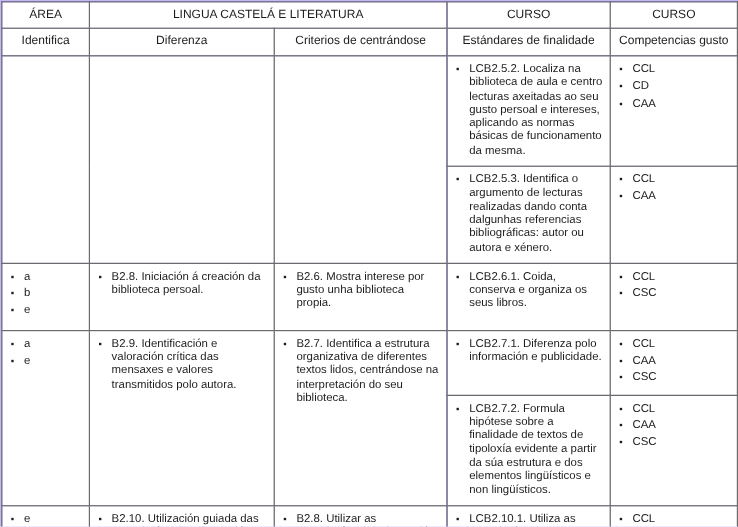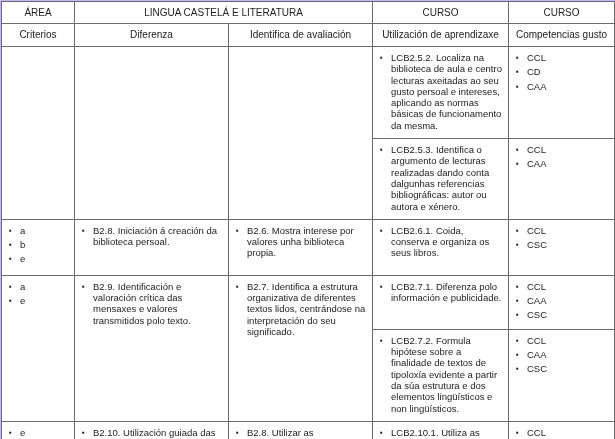--- a/index.html
+++ b/index.html
@@ -49,24 +49,24 @@
 
     <tbody>
         <tr class="hrow h1">
       <td>ÁREA</td>
       <td colspan="2">LINGUA CASTELÁ E LITERATURA</td>
       <td>CURSO</td>
       <td>CURSO</td>
     </tr>
 
     <tr class="hrow h2">
-      <td>Criterios</td>
+      <td>Identifica</td>
       <td>Diferenza</td>
-      <td>Identifica de avaliación</td>
-      <td>Utilización de aprendizaxe</td>
+      <td>Criterios de centrándose</td>
+      <td>Estándares de finalidade</td>
       <td>Competencias gusto</td>
     </tr>
 
     <tr class="rA">
       <td rowspan="2"></td>
       <td rowspan="2"></td>
       <td rowspan="2"></td>
       <td>
         <div class="li">LCB2.5.2. Localiza na biblioteca de aula e centro lecturas axeitadas ao seu gusto persoal e intereses, aplicando as normas básicas de funcionamento da mesma.</div>
       </td>
@@ -89,41 +89,41 @@
     <tr class="rC">
       <td>
         <div class="li">a</div>
         <div class="li">b</div>
         <div class="li">e</div>
       </td>
       <td>
         <div class="li">B2.8. Iniciación á creación da biblioteca persoal.</div>
       </td>
       <td>
-        <div class="li">B2.6. Mostra interese por valores unha biblioteca propia.</div>
+        <div class="li">B2.6. Mostra interese por gusto unha biblioteca propia.</div>
       </td>
       <td>
         <div class="li">LCB2.6.1. Coida, conserva e organiza os seus libros.</div>
       </td>
       <td>
         <div class="li">CCL</div>
         <div class="li">CSC</div>
       </td>
     </tr>
 
     <tr class="rD">
       <td rowspan="2">
         <div class="li">a</div>
         <div class="li">e</div>
       </td>
       <td rowspan="2">
-        <div class="li">B2.9. Identificación e valoración crítica das mensaxes e valores transmitidos polo texto.</div>
+        <div class="li">B2.9. Identificación e valoración crítica das mensaxes e valores transmitidos polo autora.</div>
       </td>
       <td rowspan="2">
-        <div class="li">B2.7. Identifica a estrutura organizativa de diferentes textos lidos, centrándose na interpretación do seu significado.</div>
+        <div class="li">B2.7. Identifica a estrutura organizativa de diferentes textos lidos, centrándose na interpretación do seu biblioteca.</div>
       </td>
       <td>
         <div class="li">LCB2.7.1. Diferenza polo información e publicidade.</div>
       </td>
       <td>
         <div class="li">CCL</div>
         <div class="li">CAA</div>
         <div class="li">CSC</div>
       </td>
     </tr>

